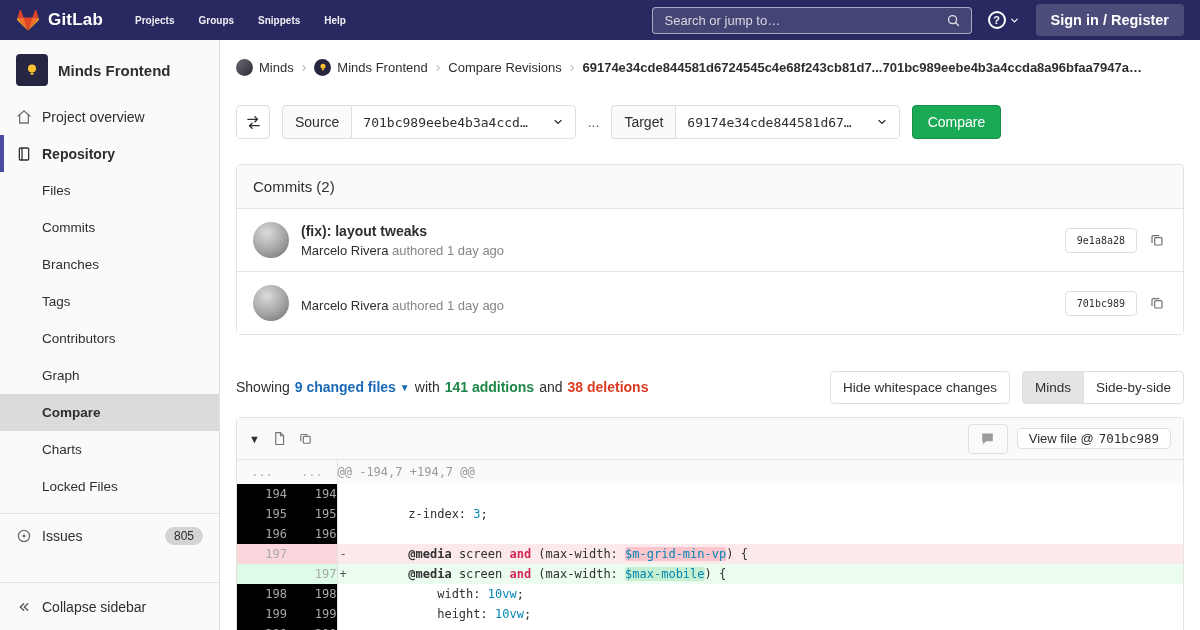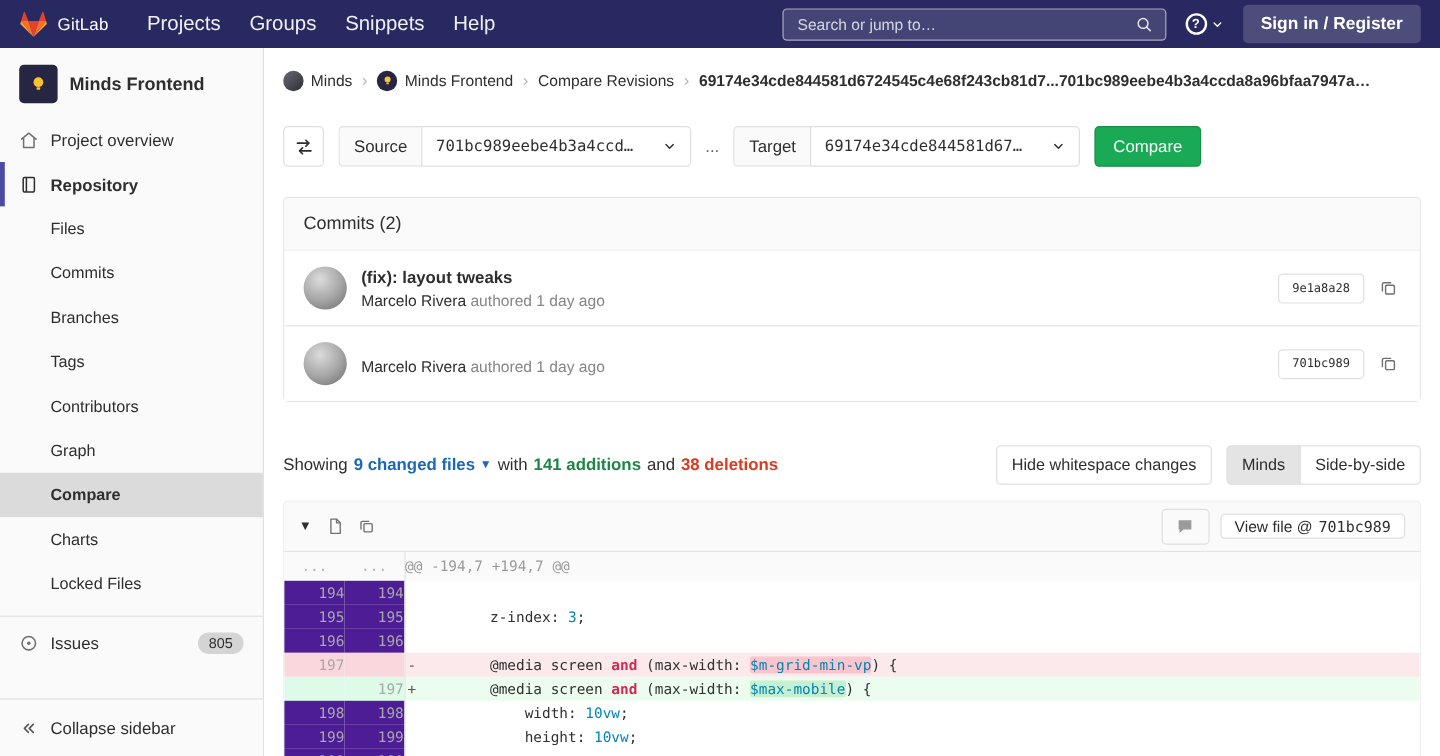--- a/index.html
+++ b/index.html
@@ -8,23 +8,23 @@
     width:1200px; height:630px; position:relative; overflow:hidden;
     background:#fff; color:#2e2e2e;
     font-family:"Liberation Sans", sans-serif; font-size:14px;
   }
   .mono { font-family:"DejaVu Sans Mono", monospace; }
 
   
   .navbar{position:absolute;top:0;left:0;right:0;height:40px;background:#292961;
     display:flex;align-items:center;padding:0 16px;color:#fff;z-index:5;}
   .brand{display:flex;align-items:center;gap:8px;margin-right:20px;cursor:pointer;}
-  .brand-name{font-weight:normal;font-size:14px;letter-spacing:.2px;}
+  .brand-name{font-weight:bold;font-size:17px;letter-spacing:.2px;}
   .nav-menu{display:flex;list-style:none;margin:0;padding:0;}
-  .nav-menu li{color:rgba(255,255,255,.93);font-size:17px;padding:10px 12px;cursor:pointer;}
+  .nav-menu li{color:rgba(255,255,255,.93);font-size:10px;padding:10px 12px;cursor:pointer;font-weight:bold;}
   .nav-spacer{flex:1;}
   .nav-search{width:320px;height:27px;background:rgba(255,255,255,.13);
     border:1px solid rgba(255,255,255,.55);border-radius:4px;display:flex;align-items:center;
     padding:0 10px;margin-right:16px;}
   .nav-search input{flex:1;background:transparent;border:0;outline:0;color:#fff;
     font-size:13px;font-family:inherit;}
   .nav-search input::placeholder{color:rgba(255,255,255,.78);}
   .help-wrap{display:flex;align-items:center;gap:3px;margin-right:16px;cursor:pointer;}
   .help-q{width:18px;height:18px;border-radius:50%;border:2px solid #fff;display:flex;
     align-items:center;justify-content:center;font-size:11px;font-weight:bold;color:#fff;}
@@ -121,32 +121,32 @@
   .diff-head-right{margin-left:auto;display:flex;align-items:center;gap:9px;}
   .comment-btn{width:40px;height:30px;border:1px solid #dfdfdf;background:#fafafa;
     border-radius:4px;display:flex;align-items:center;justify-content:center;color:#9b9b9b;cursor:pointer;}
   .view-file-btn{display:flex;align-items:center;gap:5px;padding:2px 11px;font-size:13px;}
   .view-sha{font-size:12.5px;}
 
   .diff-table{width:100%;border-collapse:collapse;font-family:"DejaVu Sans Mono",monospace;
     font-size:12px;line-height:20px;background:#fff;}
   .diff-table td{padding:0;}
   .ln{width:50px;min-width:50px;text-align:right;padding-right:13px;color:#a8a8a8;
-    background:#4c1d95;cursor:pointer;}
+    background:#000000;cursor:pointer;}
   .ln.ln2{border-right:1px solid #e3e3e3;}
   .code{padding-left:8px;white-space:pre;color:#303030;}
   tr.hunk td{line-height:24px;background:#fafafa;}
   tr.hunk .ln{text-align:center;padding-right:0;color:#b3b3b3;cursor:default;}
   tr.hunk .code{color:#999;}
   tr.del .ln{background:#f9d7dc;}
   tr.del .code{background:#fbe9eb;}
   tr.add .ln{background:#ddfbe6;}
   tr.add .code{background:#ecfdf0;}
   .sign{display:inline-block;width:13px;padding-left:2px;color:#555;}
-  .tok-kw{font-weight:normal;}
+  .tok-kw{font-weight:bold;}
   .tok-and{color:#d22852;font-weight:bold;}
   .tok-val{color:#0086b3;}
   tr.del .tok-word{background:#fac5cd;border-radius:2px;}
   tr.add .tok-word{background:#c7f0d2;border-radius:2px;}
 </style>
 </head>
 <body>
 
 <div class="navbar">
   <div class="brand">

